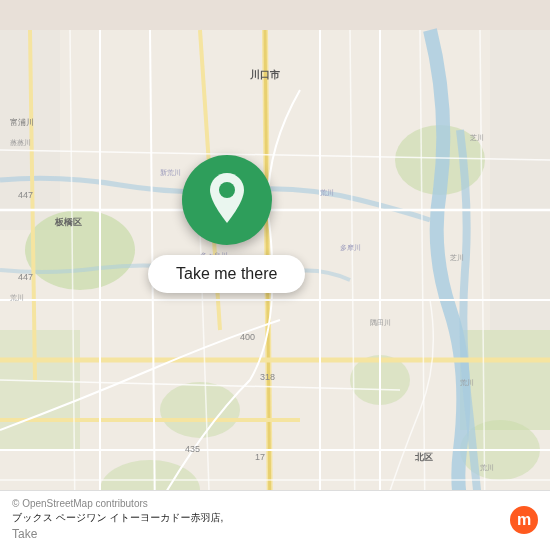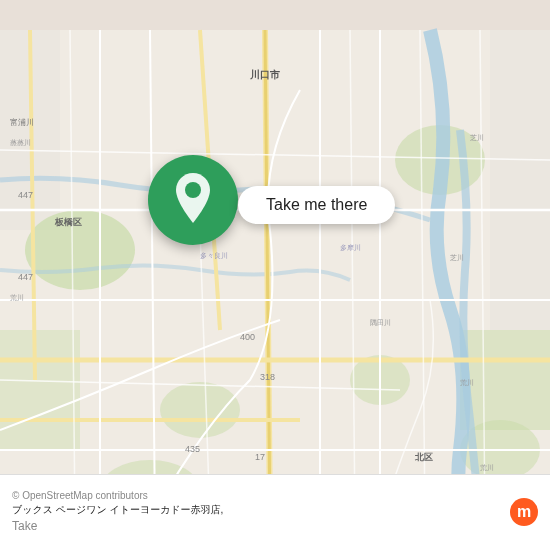--- a/index.html
+++ b/index.html
@@ -29,21 +29,21 @@
     
     #bottom-bar {
       position: absolute;
       bottom: 0; left: 0; right: 0;
       background: white;
       padding: 8px 12px 10px 12px;
       border-top: 1px solid #ddd;
       display: flex;
       align-items: center;
       justify-content: space-between;
-      height: 76px;
+      height: 60px;
     }
 
     #bottom-left {
       display: flex;
       flex-direction: column;
       gap: 2px;
     }
 
     #attribution {
       font-size: 10px;
@@ -85,21 +85,21 @@
       text-align: center;
       line-height: 28px;
     }
 
     
     #popup-card {
       position: absolute;
       top: 155px;
       left: 148px;
       display: flex;
-      flex-direction: row;
+      flex-direction: column;
       align-items: center;
       z-index: 10;
     }
 
     #map-pin-icon {
       width: 90px;
       height: 90px;
       background: #2e9e5b;
       border-radius: 50%;
       display: flex;

